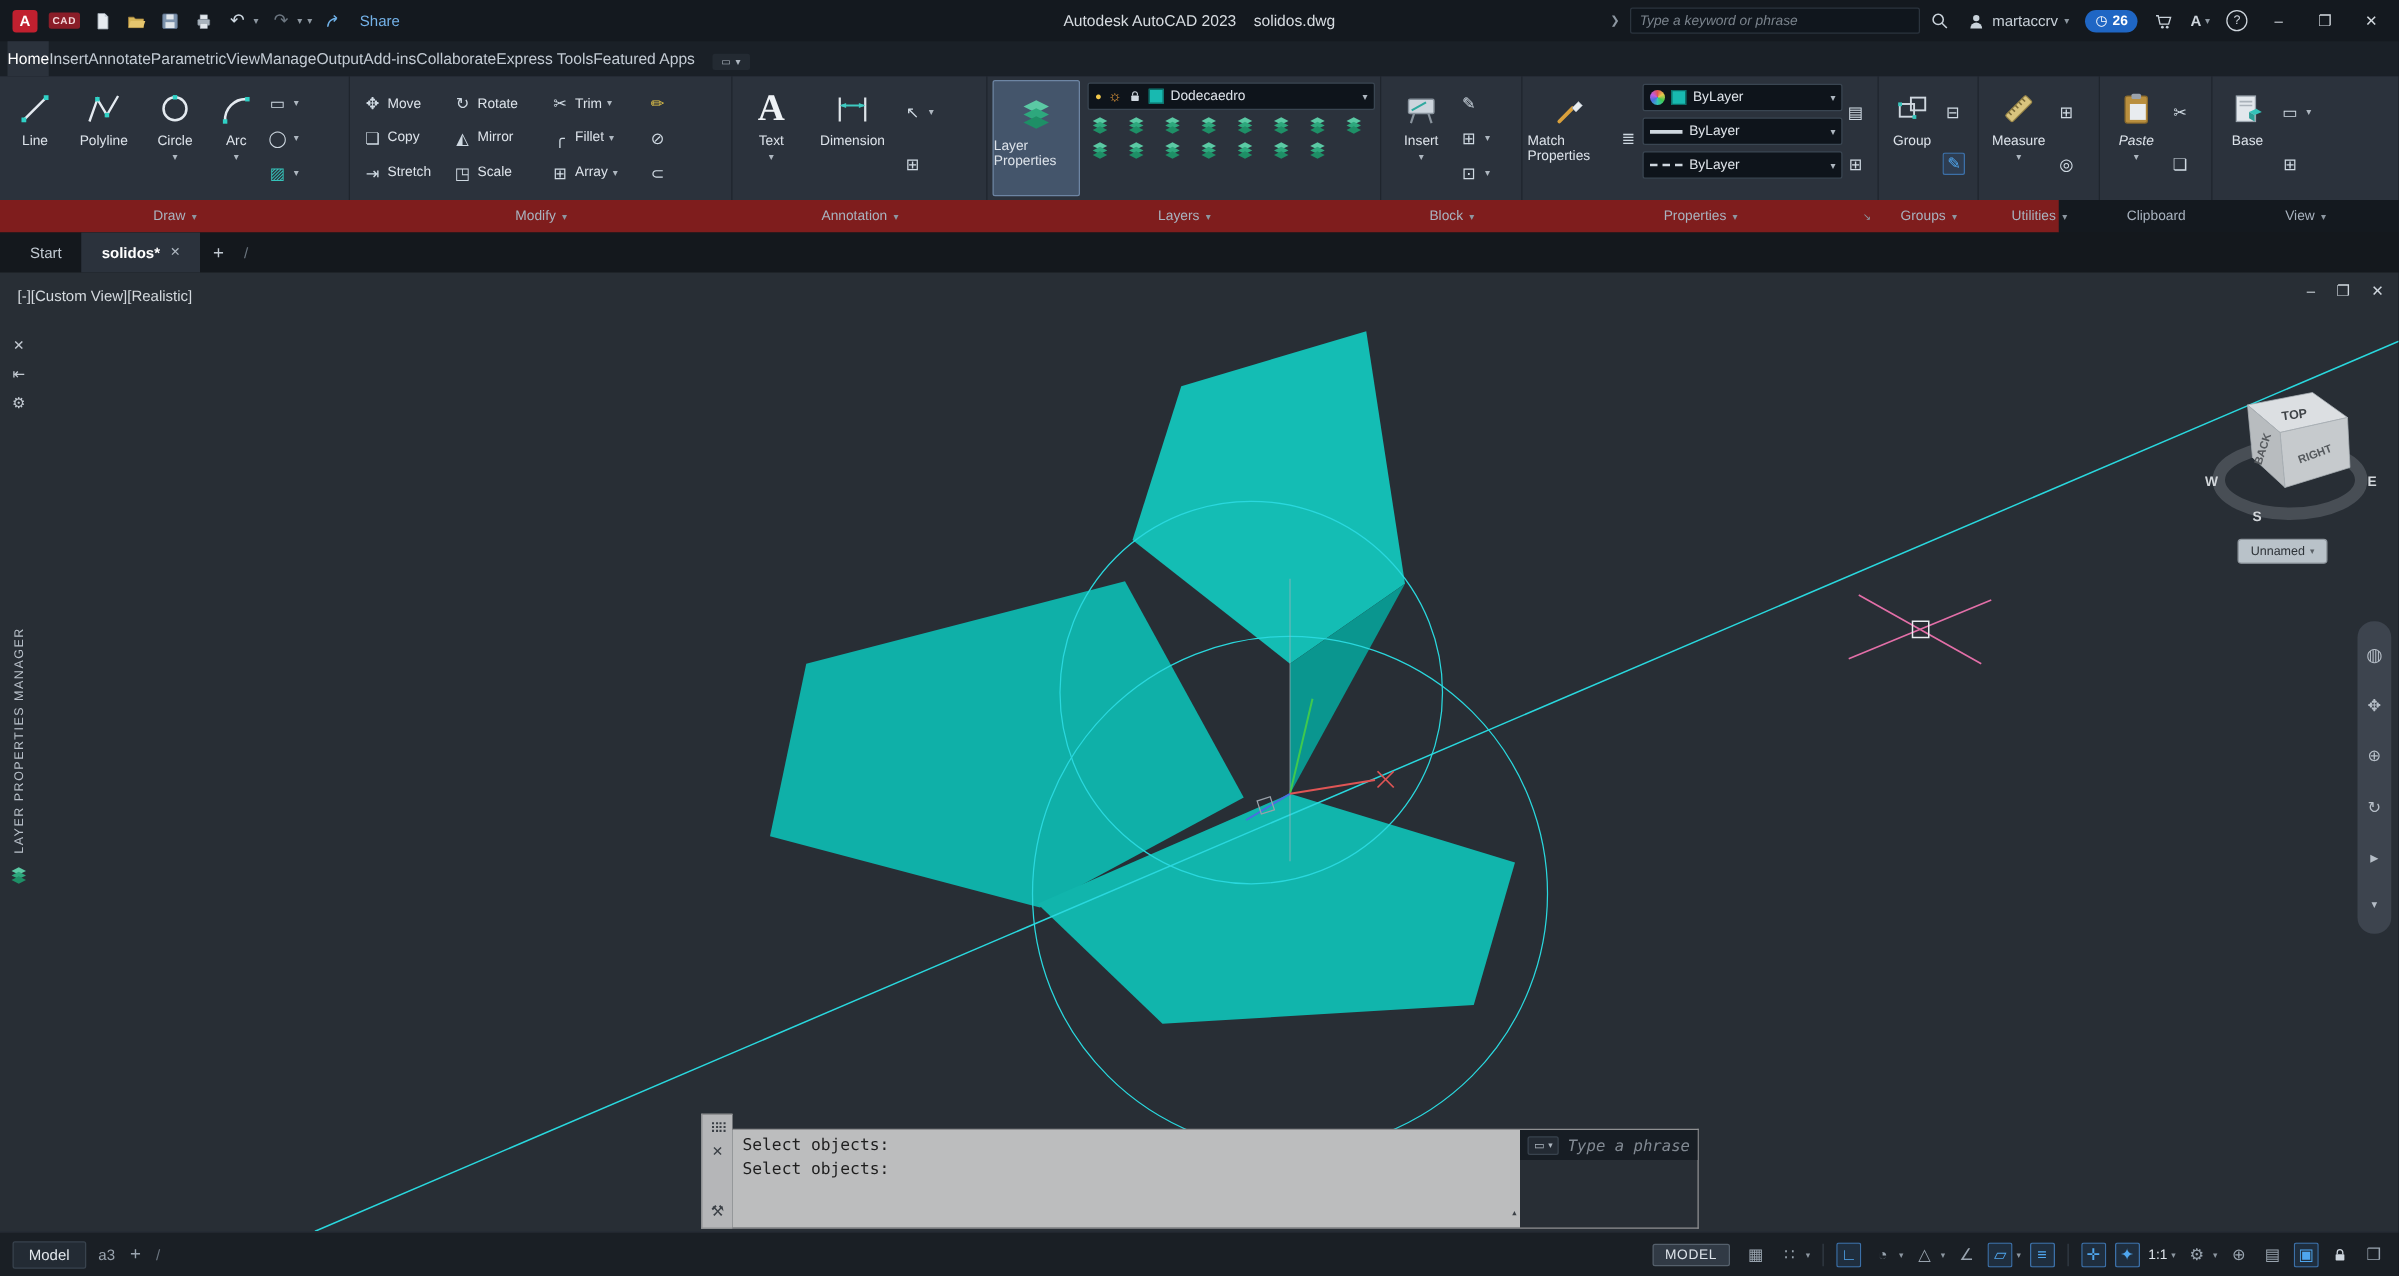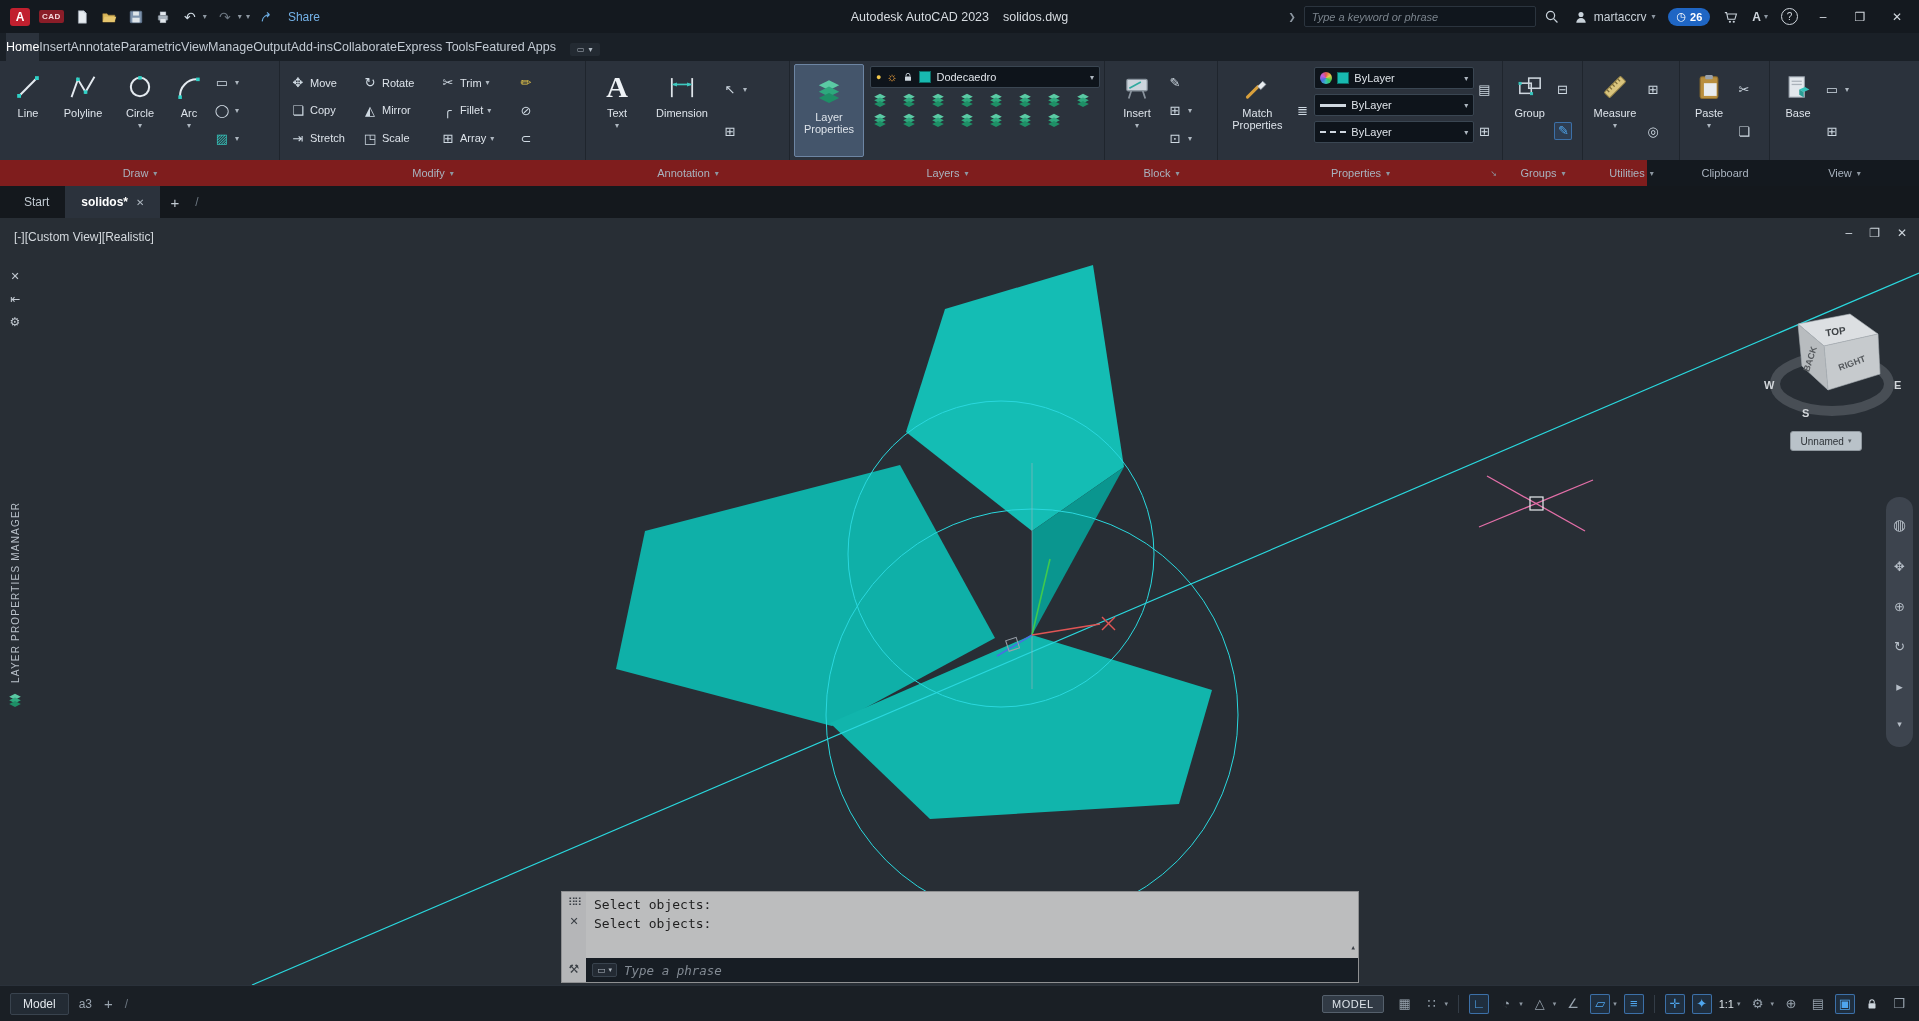--- a/index.html
+++ b/index.html
@@ -25,21 +25,21 @@
   .rtab.active{background:#2b323c;color:#fff;}
   .ribopt{margin-left:14px;margin-bottom:5px;background:#232a32;border-radius:2px;padding:2px 7px;color:#aeb7c0;font-size:8px;display:flex;gap:4px;align-items:center;}
   
   .ribbon{position:absolute;left:0;top:61px;width:1919px;height:99px;background:#2b323c;}
   .panel{position:absolute;top:0;height:99px;border-right:1px solid #1f252d;box-sizing:border-box;display:flex;padding:0 4px;}
   .labelrow{position:absolute;left:0;top:160px;width:1647px;height:26px;background:#7f1d1d;border-bottom:1px solid #12161b;}
   .plabel{position:absolute;top:0;height:26px;display:flex;align-items:center;justify-content:center;gap:5px;color:#a9b3bf;font-size:11px;}
   .plabel .c{font-size:8px;color:#8d97a1;}
   .bb{display:flex;flex-direction:column;align-items:center;padding-top:9px;box-sizing:border-box;gap:3px;}
   .bi{height:34px;display:flex;align-items:center;justify-content:center;}
-  .bl{font-size:11px;color:#dde3ea;text-align:center;line-height:12px;}
+  .bl{font-size:11px;color:#dde3ea;text-align:left;line-height:12px;}
   .bc{font-size:8px;color:#aeb7c0;line-height:8px;}
   .scol{display:flex;flex-direction:column;justify-content:space-around;padding:8px 2px;box-sizing:border-box;}
   .srow{display:flex;align-items:center;gap:5px;}
   .ig{font-size:13px;color:#cfd9e2;width:16px;text-align:center;line-height:15px;}
   .ig.yellow{color:#e8c84a;}
   .ig.teal{color:#35c3ba;}
   .cc{font-size:8px;color:#aeb7c0;}
   .mrow{display:flex;align-items:center;}
   .mcell{display:flex;align-items:center;gap:4px;font-size:11px;color:#dde3ea;}
   .bigA{font-size:30px;font-weight:bold;color:#eef2f6;line-height:32px;font-family:"Liberation Serif",serif;}
@@ -66,21 +66,21 @@
   .vpbtns{position:absolute;right:12px;top:8px;display:flex;gap:17px;color:#cfd6dd;font-size:12px;}
   .lstrip{position:absolute;left:2px;top:50px;width:26px;height:440px;display:flex;flex-direction:column;align-items:center;gap:9px;color:#c3cad2;padding-top:2px;box-sizing:border-box;}
   .vtext{writing-mode:vertical-rl;transform:rotate(180deg);font-size:10px;letter-spacing:1.2px;color:#b9c1ca;flex-grow:1;display:flex;align-items:center;}
   .vcube{position:absolute;left:1756px;top:84px;}
   .vname{position:absolute;left:1790px;top:213px;width:70px;height:18px;background:#b9c2c9;border:1px solid #8f979e;border-radius:3px;display:flex;align-items:center;justify-content:center;gap:4px;color:#2e3338;font-size:10px;}
   .navbar{position:absolute;left:1886px;top:279px;width:27px;height:250px;background:#3d444e;border-radius:13px;display:flex;flex-direction:column;align-items:center;justify-content:space-around;color:#b6bec7;font-size:13px;padding:6px 0;box-sizing:border-box;}
   
   .cmdwin{position:absolute;left:561px;top:673px;width:798px;height:92px;display:flex;}
   .cmdicons{width:25px;background:#b5b6b8;display:flex;flex-direction:column;align-items:center;gap:6px;padding-top:4px;color:#3a3f45;font-size:11px;box-sizing:border-box;border:1px solid #8f9092;border-right:none;}
   .cmdicons .wr{margin-top:auto;margin-bottom:6px;font-size:12px;}
-  .cmdbody{flex-grow:1;display:flex;flex-direction:column;border:1px solid #8f9092;border-left:none;box-sizing:border-box;}
+  .cmdbody{flex-grow:1;display:flex;flex-direction:row;border:1px solid #8f9092;border-left:none;box-sizing:border-box;margin-top:12px;}
   .cmdtext{background:#bcbdbe;flex-grow:1;font-family:"DejaVu Sans Mono","Liberation Mono",monospace;font-size:13px;color:#1f1f1f;padding:3px 8px;line-height:19px;position:relative;}
   .cmdscroll{position:absolute;right:2px;bottom:1px;font-size:9px;color:#3a3f45;}
   .cmdinput{height:24px;background:#171d24;display:flex;align-items:center;gap:7px;padding:0 6px;color:#828a93;}
   .cmdinput .prompt{font-family:"DejaVu Sans Mono","Liberation Mono",monospace;font-style:italic;font-size:12.5px;}
   .cmdbox{background:#232a33;border:1px solid #39434e;border-radius:2px;font-size:9px;color:#aeb7c0;padding:1px 4px;display:flex;gap:3px;align-items:center;}
   
   .statusbar{position:absolute;left:0;top:985px;width:1919px;height:36px;background:#1a1f25;border-top:1px solid #2a313a;display:flex;align-items:center;padding:0 10px;box-sizing:border-box;color:#9aa4af;font-size:12px;}
   .stab{padding:3px 12px;color:#e2e7ec;background:#232b34;border:1px solid #39434e;border-radius:2px;margin-right:10px;}
   .sright{margin-left:auto;display:flex;align-items:center;gap:7px;}
   .sico{width:20px;height:20px;display:flex;align-items:center;justify-content:center;font-size:13px;color:#98a3ae;border-radius:2px;}
@@ -608,21 +608,21 @@
       <span class="srow">
           <span class="ig">⊞</span>
         </span>
       <span class="srow">
           <span class="ig">◎</span>
         </span>
     </div>
   </div>
 
   <div class="panel" style="left:1680px;width:90px;">
-    <div class="bb" style="width:50px;">
+    <div class="bb" style="width:50px;font-style:italic;">
       <span class="bi">
           <svg class="ico28">
             <use href="#sym-paste"></use>
           </svg>
         </span>
       <span class="bl">Paste</span>
       <span class="bc">▾</span>
     </div>
     <div class="scol" style="width:26px;">
       <span class="srow">

